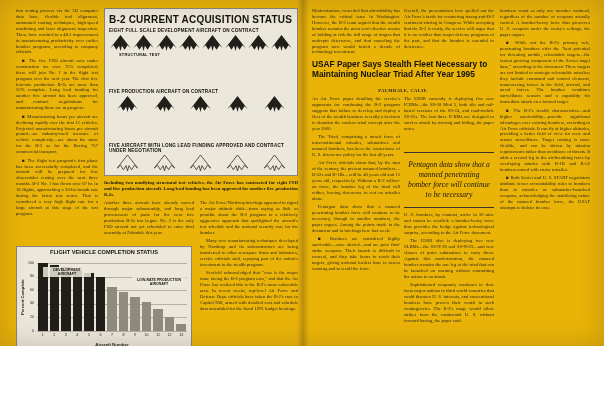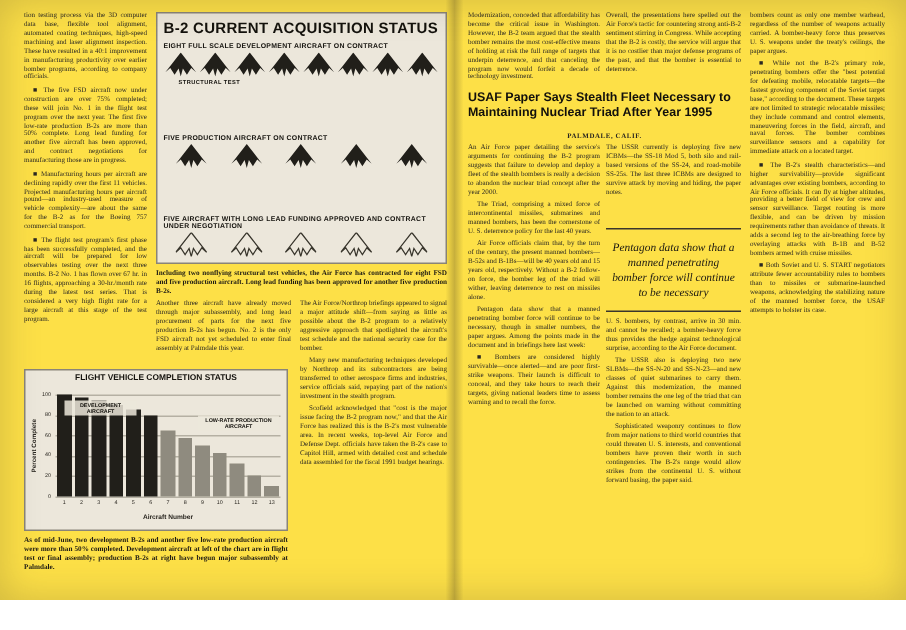--- a/index.html
+++ b/index.html
@@ -1,18 +1,18 @@
 <!DOCTYPE html>
 <html><head>
 <meta charset="utf-8">
 <style>
   html,body{margin:0;padding:0;}
   .spread{
-    position:relative; width:604px; height:400px;
-    background:#fde047; overflow:hidden;
+    position:relative; width:604px; height:346px;
+    background:#eab308; overflow:hidden;
     font-family:"Liberation Serif", serif; color:#28251f;
   }
   .spread::after{
     content:""; position:absolute; inset:0; pointer-events:none;
     box-shadow:inset 0 0 26px rgba(70,58,35,.25);
   }
   .gutter{
     position:absolute; left:297px; top:0; width:12px; height:420px;
     background:linear-gradient(90deg, rgba(60,50,30,0) 0%, rgba(60,50,30,.28) 50%, rgba(60,50,30,0) 100%);
   }

